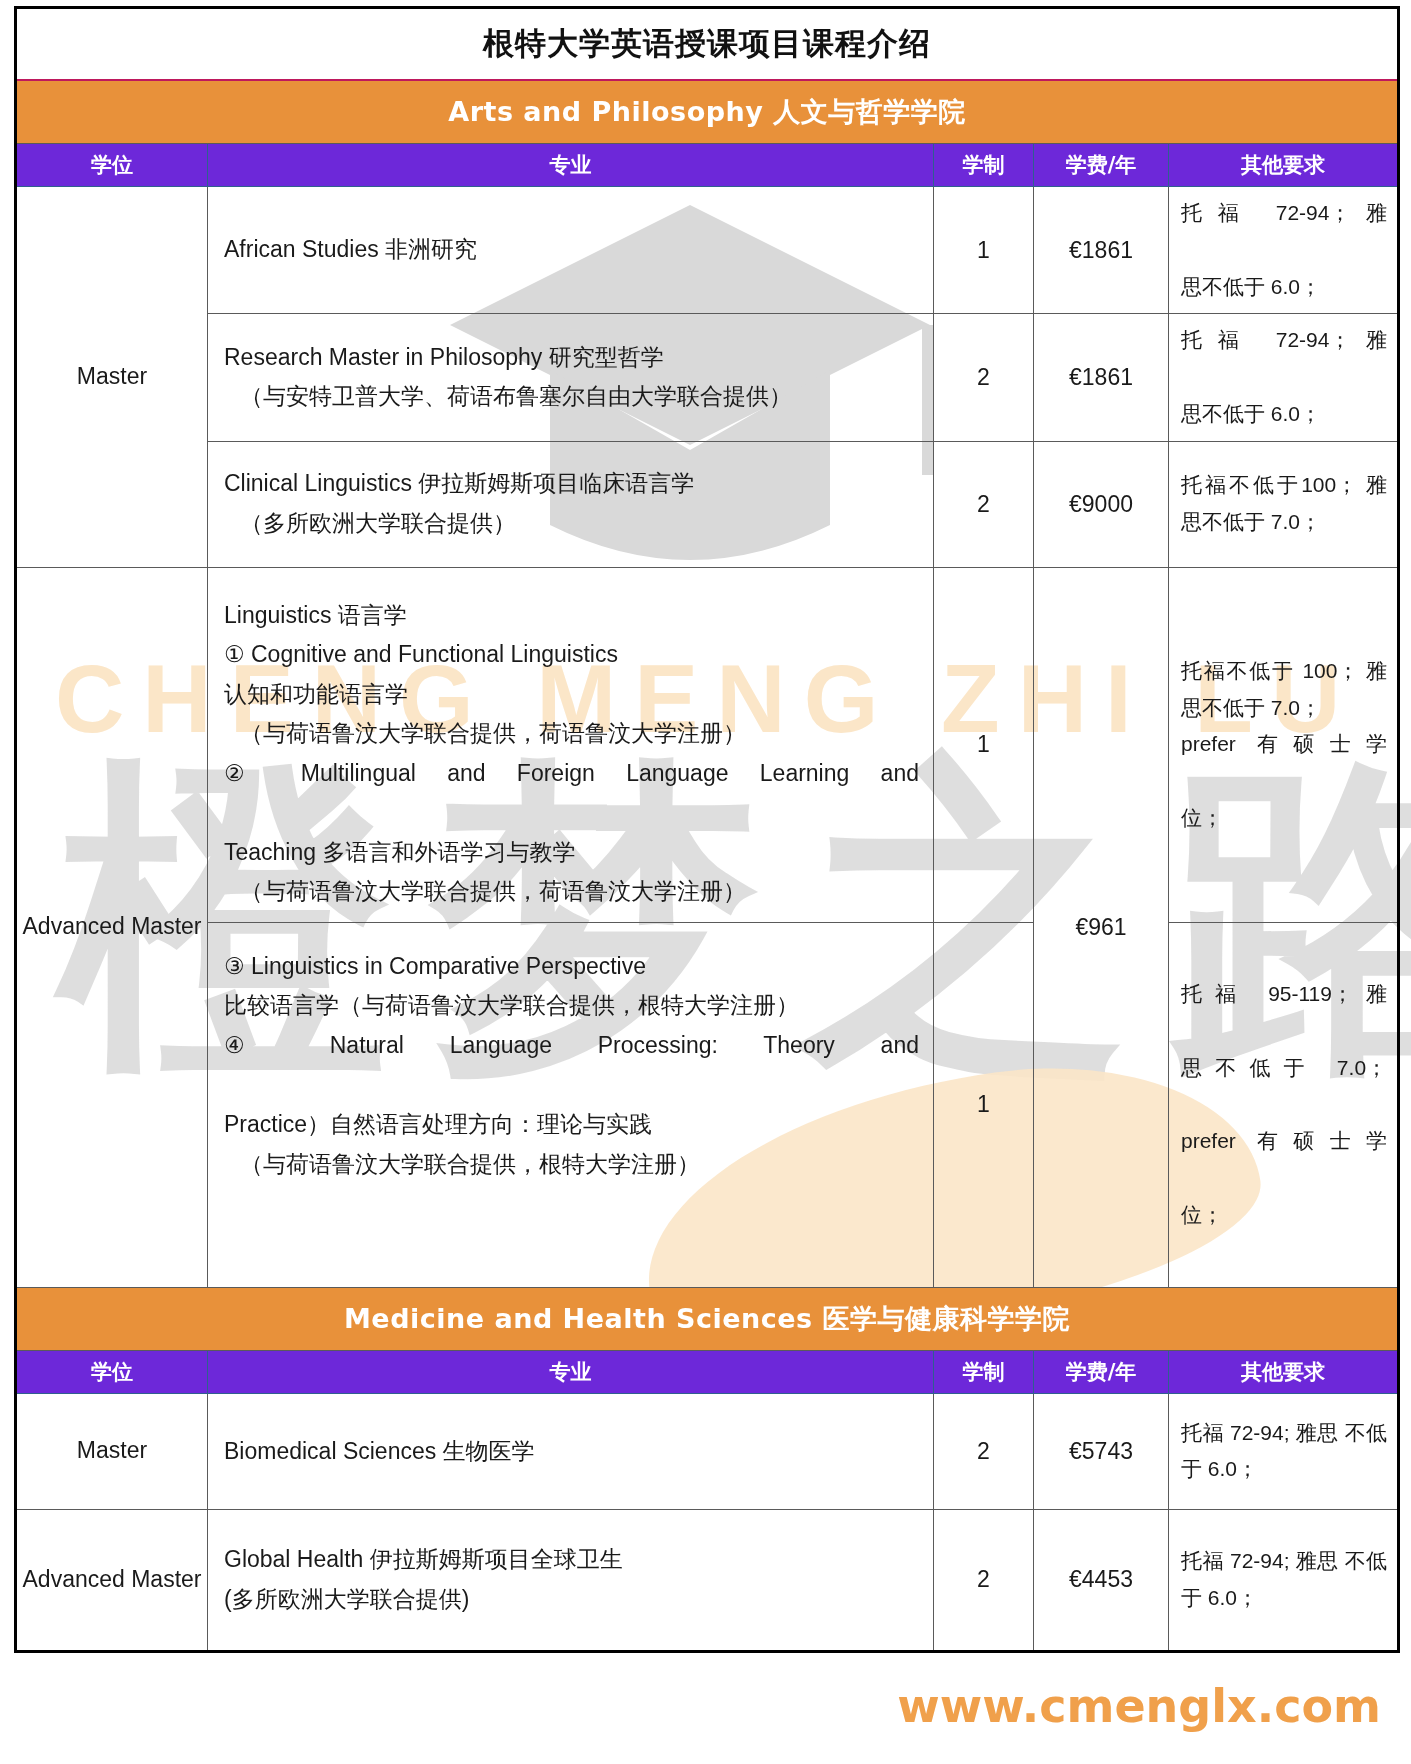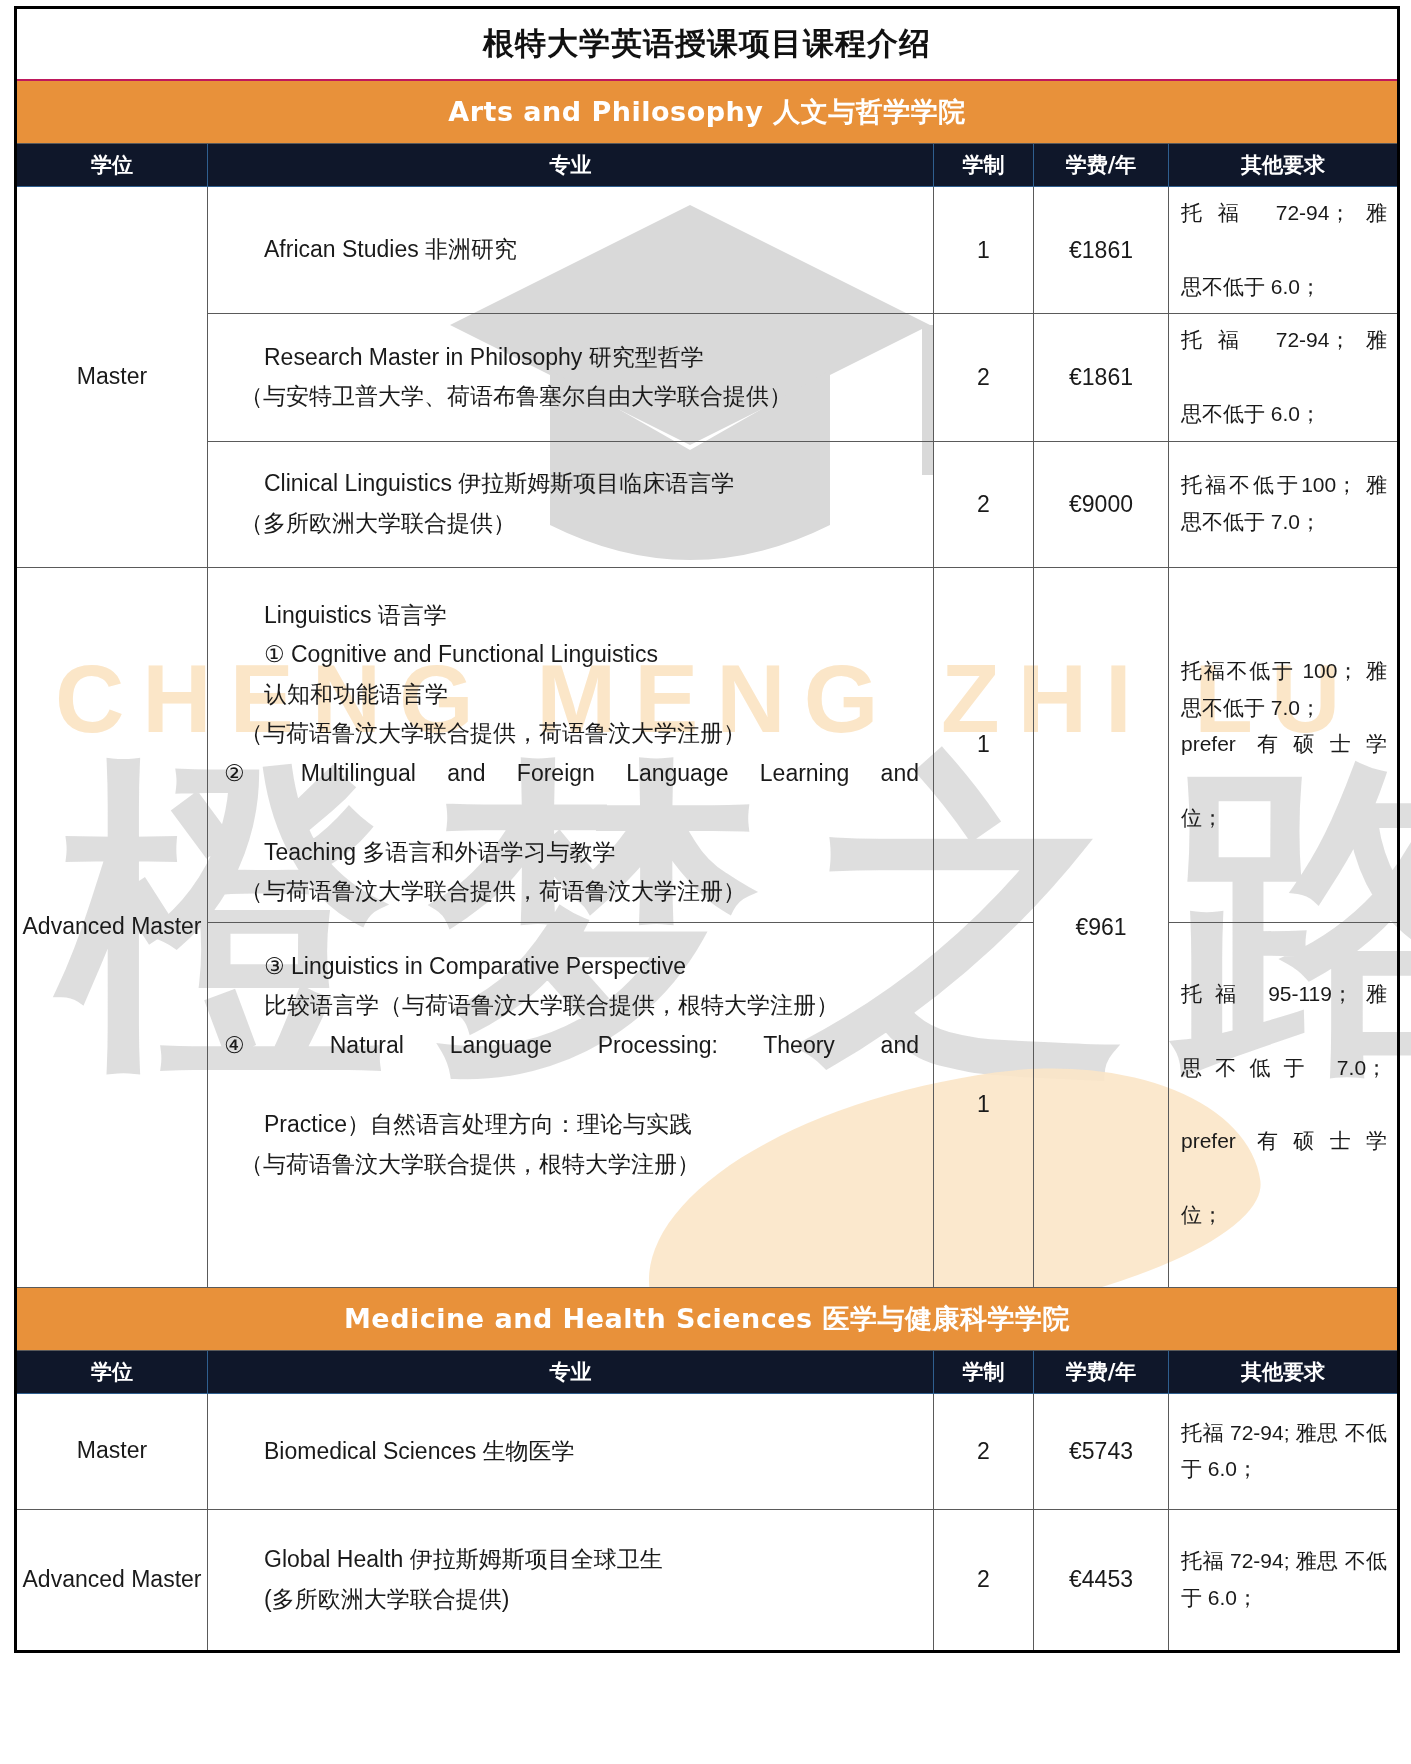--- a/index.html
+++ b/index.html
@@ -109,21 +109,21 @@
     font-size:27px;
     font-weight:bold;
     border-left:3px solid #000;
     border-right:3px solid #000;
     border-top:1px solid #5a5a5a;
     border-bottom:1px solid #5a5a5a;
     letter-spacing:.5px;
     font-family:"DejaVu Sans","Liberation Sans",sans-serif;
   }
   .hdr-row th{
-    background:#0f172a;
+    background:#6d28d9;
     color:#ffffff;
     height:42px;
     font-size:21px;
     font-weight:bold;
     text-align:center;
     border:1px solid #2f5f8f;
     font-family:"DejaVu Sans","Liberation Sans",sans-serif;
   }
   .hdr-row th:first-child{border-left:3px solid #000;}
   .hdr-row th:last-child{border-right:3px solid #000;}
@@ -136,21 +136,21 @@
     line-height:1.65;
   }
   td.prog{
     font-size:23px;
     color:#1a1a1a;
     padding:10px 14px 10px 16px;
     line-height:1.72;
     text-align:justify;
     text-justify:inter-word;
   }
-  td.prog .ln{display:block;margin-left:40px;}
+  td.prog .ln{display:block;}
   td.prog .ind{display:block;padding-left:16px;}
   td.prog .just{display:block;text-align:justify;}
   td.prog .just::after{content:"";display:inline-block;width:100%;}
   td.dur{
     text-align:center;
     font-size:23px;
     color:#1a1a1a;
   }
   td.fee{
     text-align:center;
@@ -343,14 +343,15 @@
         <td class="req lastrow">
           <span class="ln">托福 72-94; 雅思</span>
           <span class="ln">不低于 6.0；</span>
         </td>
       </tr>
 
     </tbody>
       </table>
   </div>
 
+  <div class="footer">www.cmenglx.com</div>
 
 </div>
 
 </body></html>

